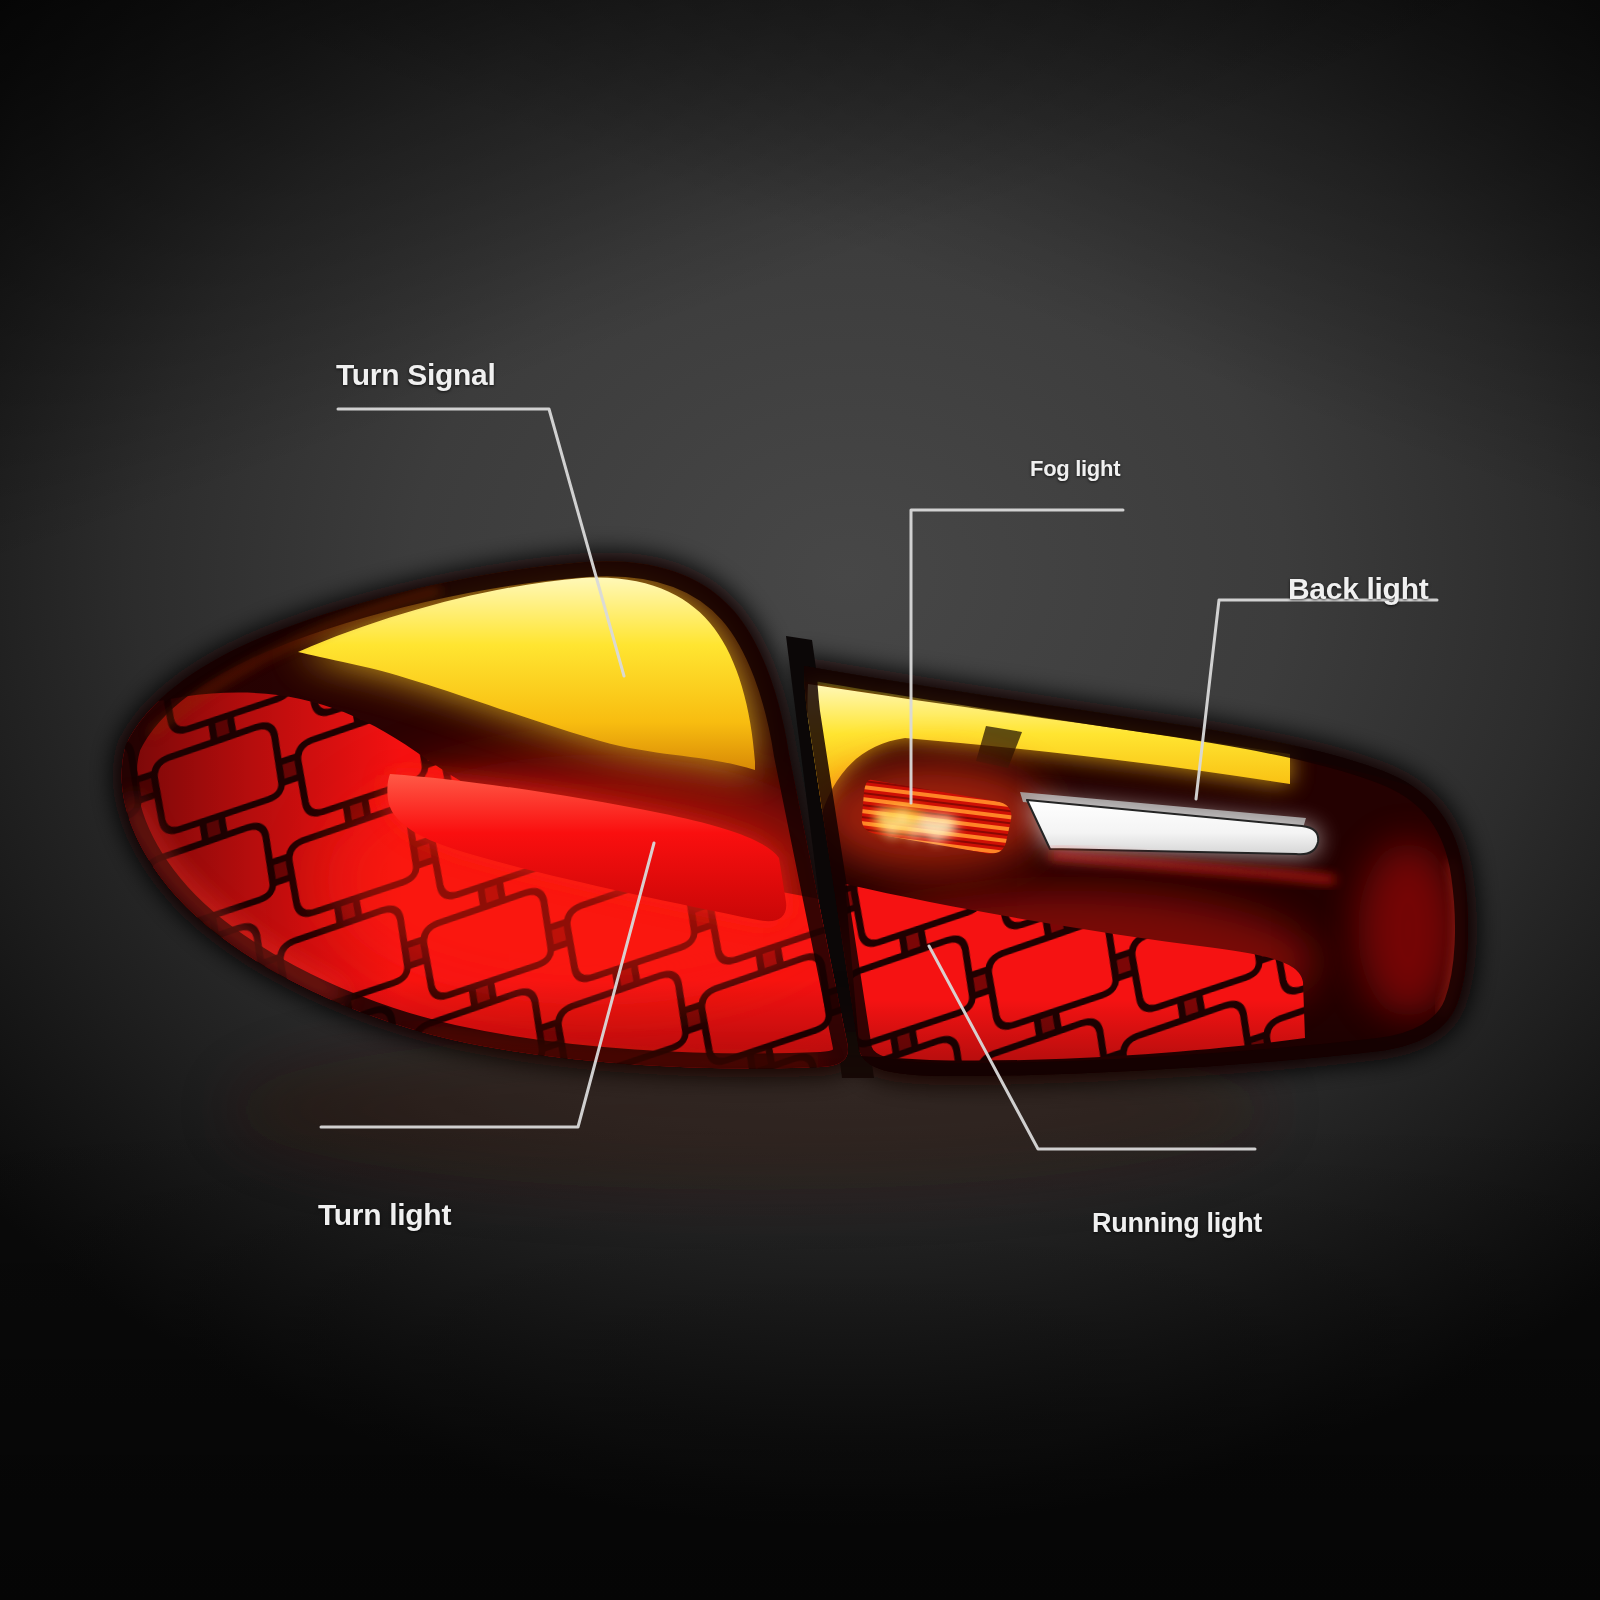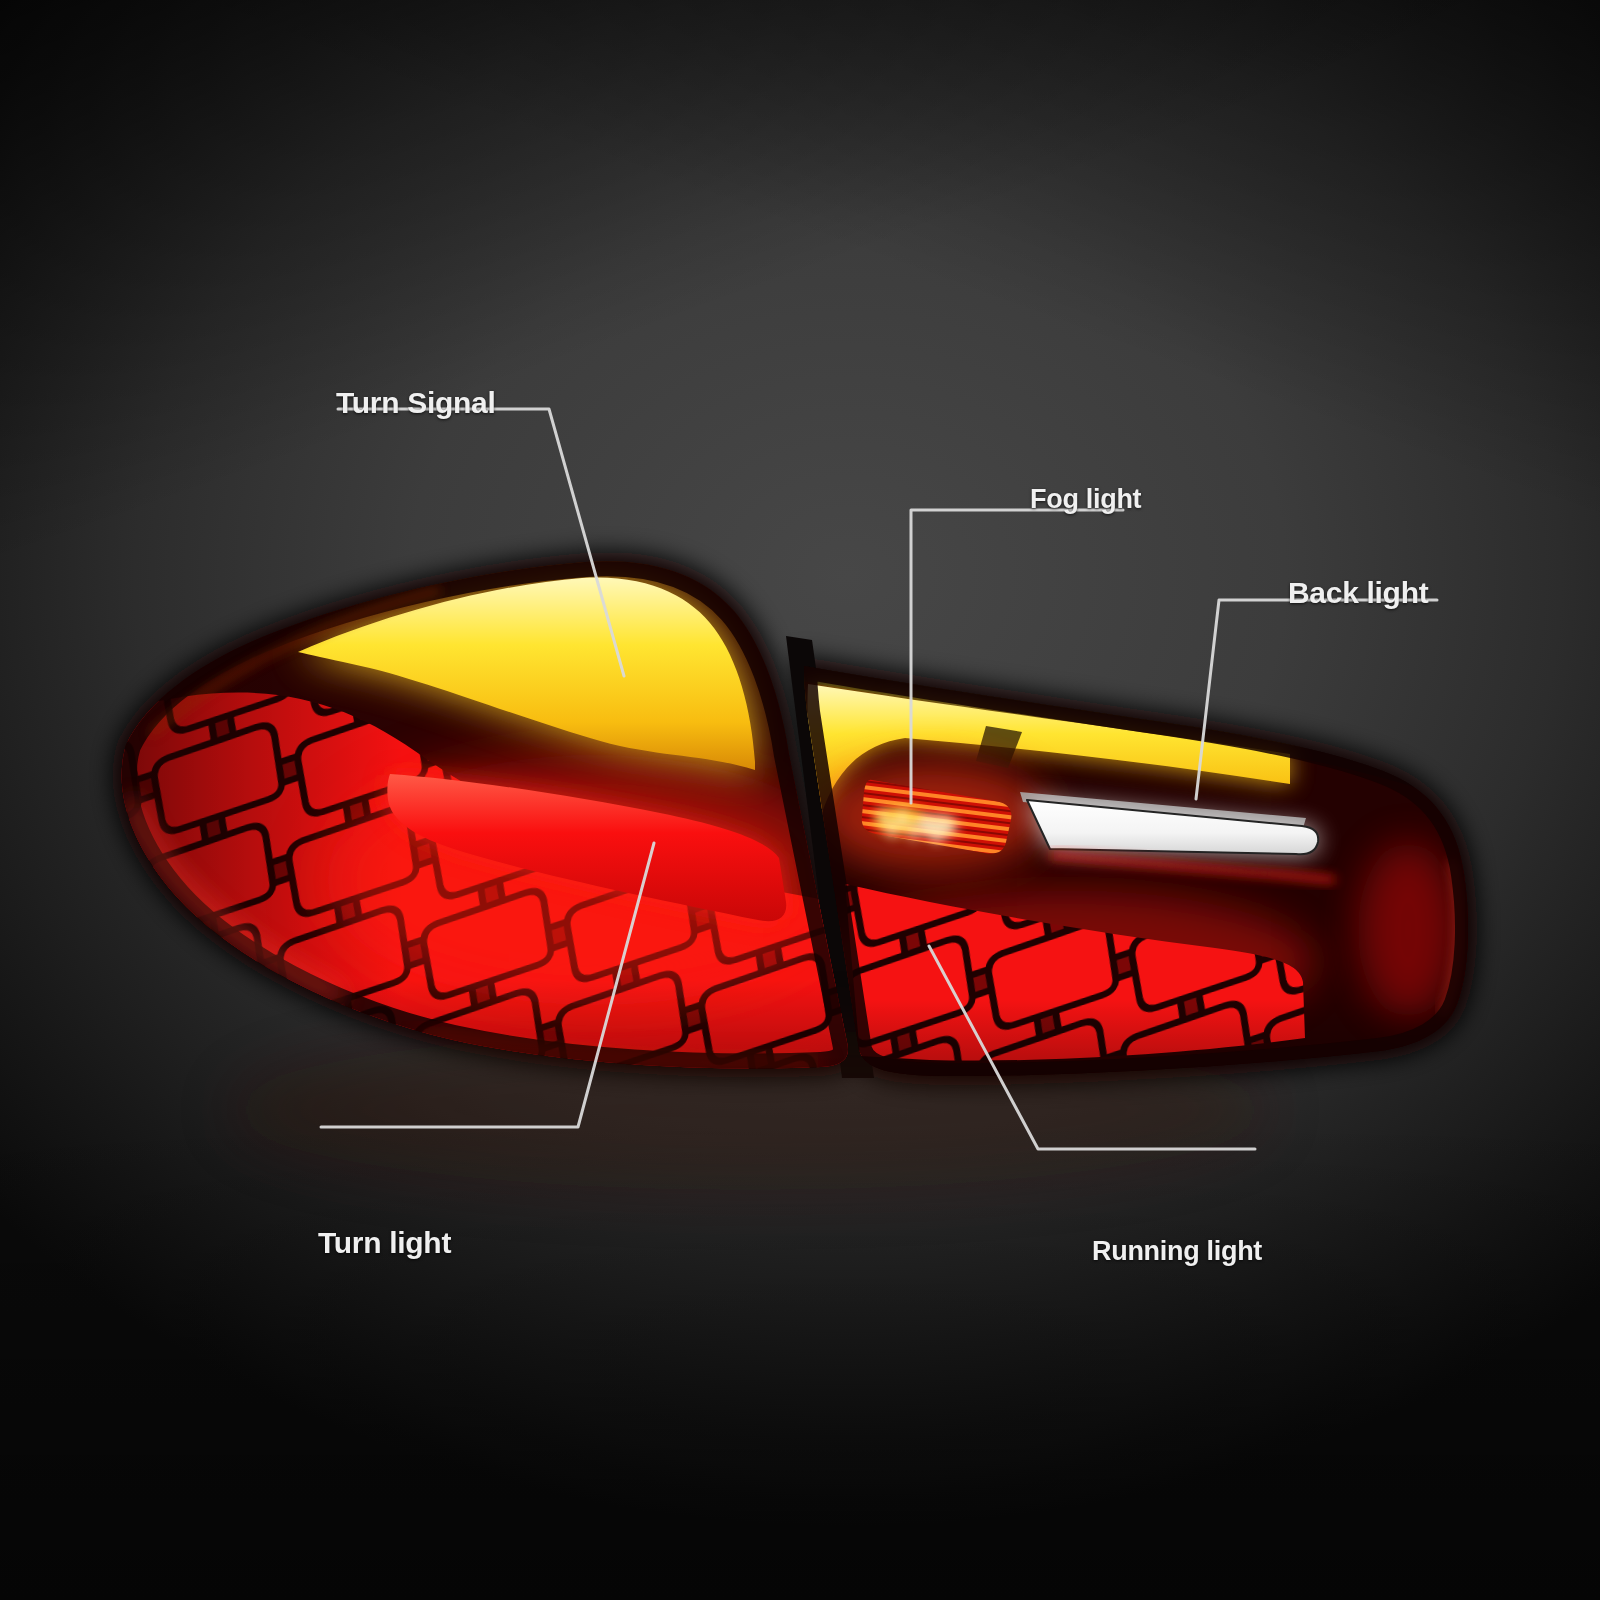--- a/index.html
+++ b/index.html
@@ -14,21 +14,20 @@
   }
   .scene-svg{position:absolute;left:0;top:0;}
   .label{
     position:absolute;
     color:#f0f0f0;
     font-weight:700;
     font-size:30px;
     letter-spacing:-0.3px;
     white-space:nowrap;
     text-shadow:0 1px 3px rgba(0,0,0,.7);
-    margin-top:28px;
   }
 </style>
 </head>
 <body>
 
 <div class="stage">
 
 <svg class="scene-svg" width="1600" height="1600" viewBox="0 0 1600 1600">
   <defs>
     <linearGradient id="yellowG" x1="0" y1="0" x2="0" y2="1">
@@ -203,18 +202,18 @@
   <g stroke="#d9d9d9" stroke-width="3" fill="none" stroke-linecap="round" stroke-linejoin="round" opacity="0.95">
     <polyline points="338,409 549,409 624,676"></polyline>
     <polyline points="1123,510 911,510 911,803"></polyline>
     <polyline points="1437,600 1219,600 1196,799"></polyline>
     <polyline points="654,843 578,1127 321,1127"></polyline>
     <polyline points="929,946 1038,1149 1255,1149"></polyline>
   </g>
 </svg>
 
 <div class="label" style="left:336px;top:358px;">Turn Signal</div>
-<div class="label" style="left:1030px;top:456px;font-size:27px;">Fog light</div>
-<div class="label" style="left:1288px;top:548px;">Back light</div>
+<div class="label" style="left:1030px;top:456px;font-size:22px;">Fog light</div>
+<div class="label" style="left:1288px;top:572px;">Back light</div>
 <div class="label" style="left:318px;top:1198px;">Turn light</div>
 <div class="label" style="left:1092px;top:1208px;font-size:27px;">Running light</div>
 
 </div>
 
 </body></html>

